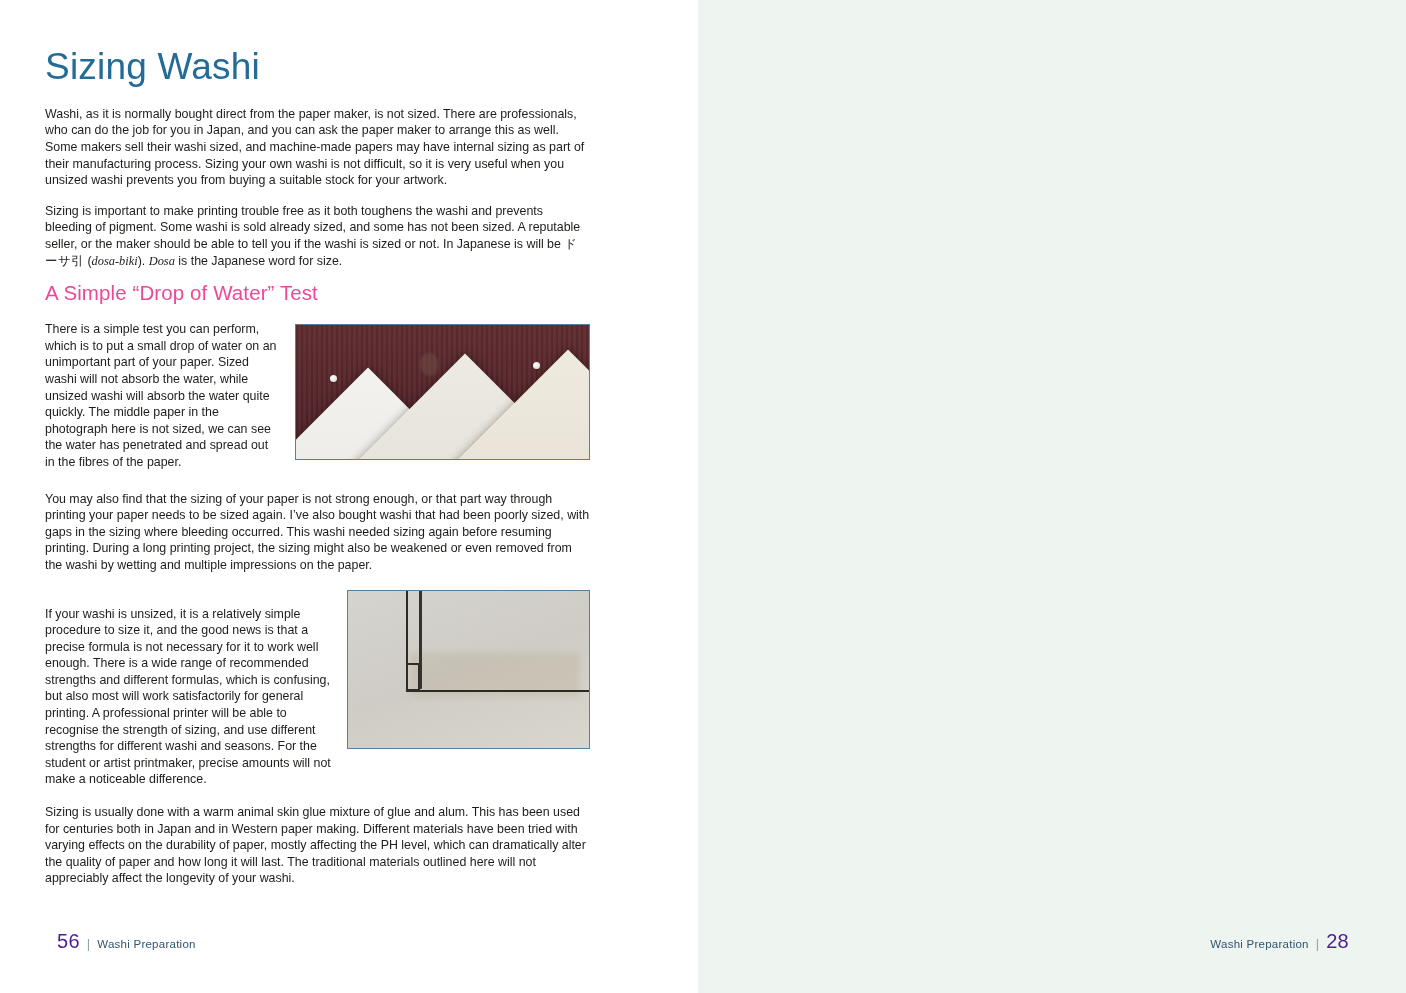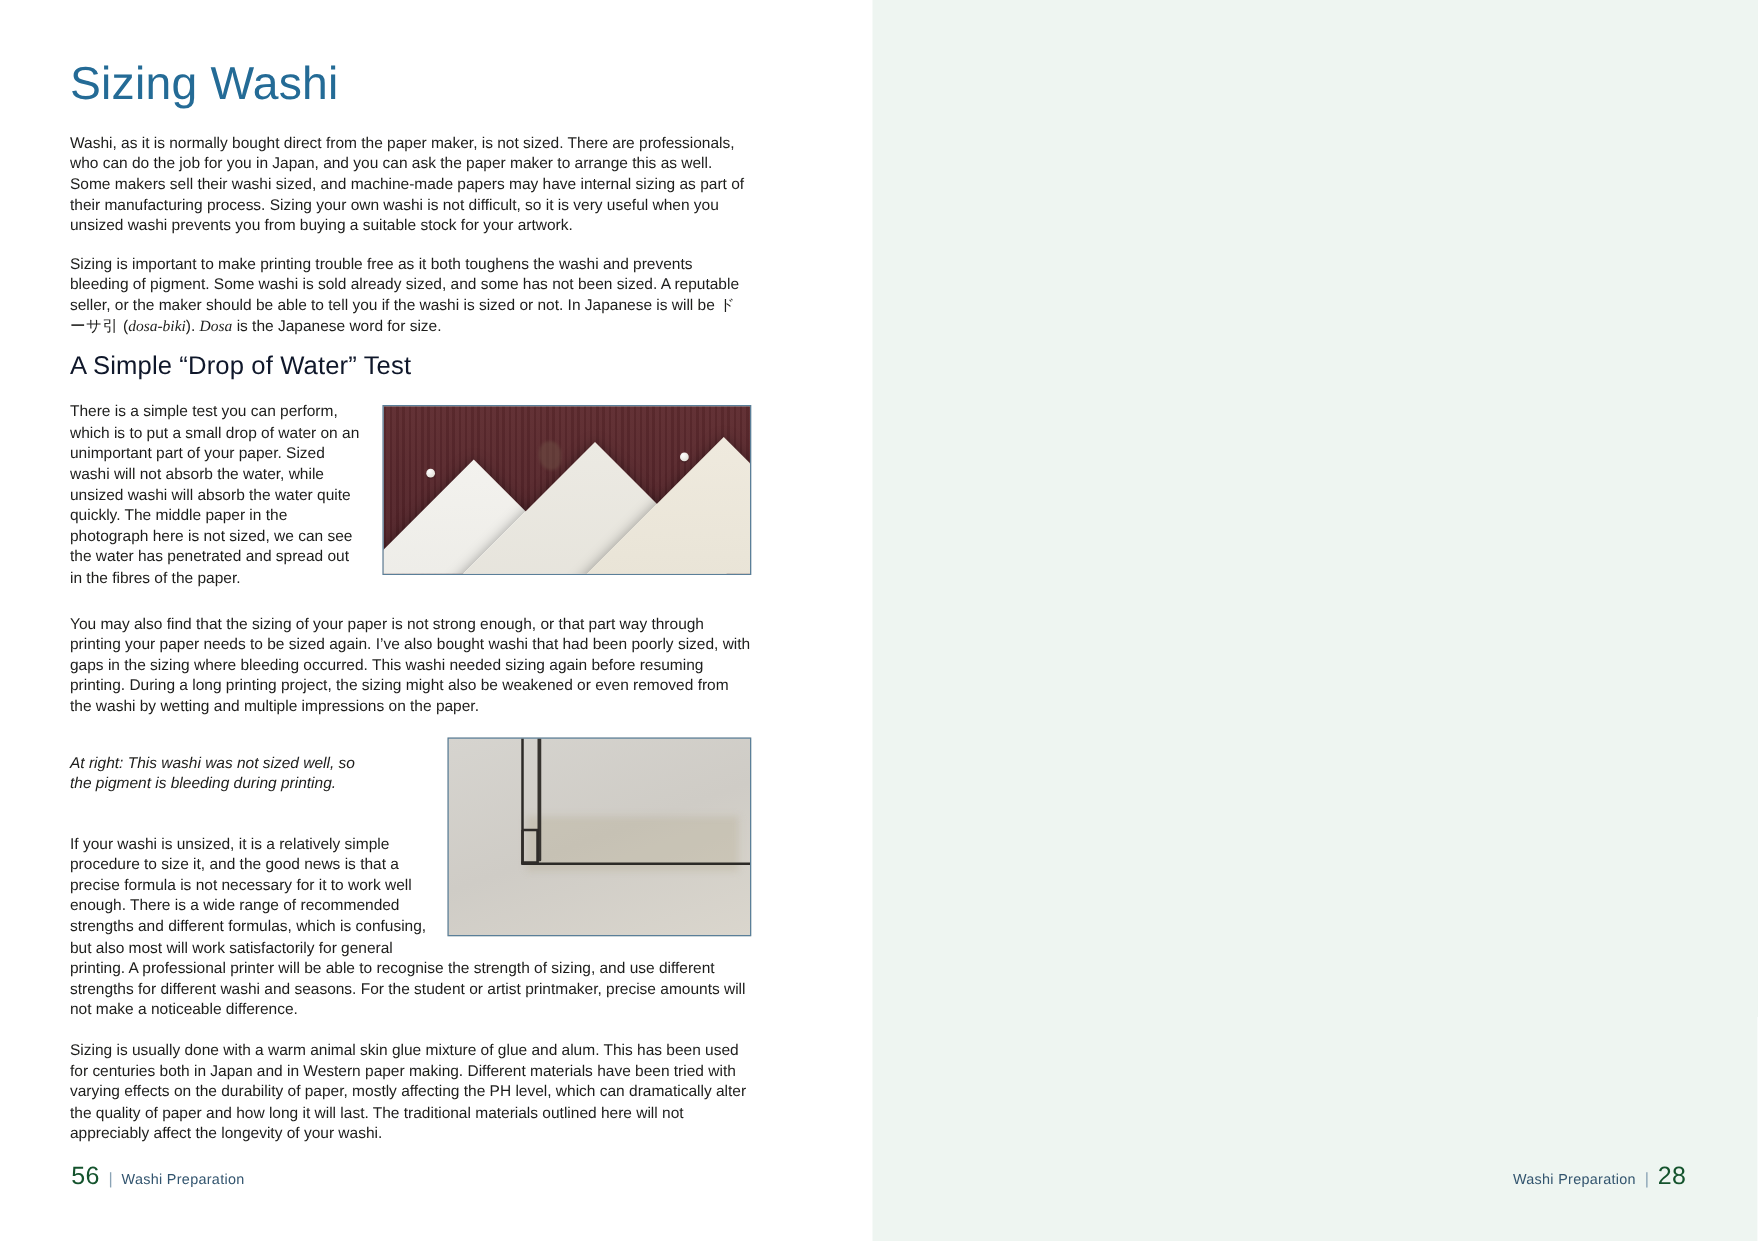--- a/index.html
+++ b/index.html
@@ -37,21 +37,21 @@
   
   .h1 {
     color: #246b96;
     font-size: 37px;
     font-weight: 400;
     letter-spacing: 0.2px;
     line-height: 1.05;
     margin: 0;
   }
   .h2 {
-    color: #0f172a;
+    color: #ec4899;
     font-size: 20.5px;
     font-weight: 400;
     letter-spacing: 0.1px;
     margin: 0;
   }
   p.body {
     color: #1d1d1b;
     font-size: 12.4px;
     line-height: 16.6px;
     margin: 2px 0 14px 0;
@@ -64,21 +64,21 @@
     line-height: 16.6px;
     font-style: italic;
     margin: 0;
   }
   em { font-style: italic; font-family: Liberation Serif, serif; }
   .jp { font-size: 12.4px; letter-spacing: 0.5px; }
 
   
   .left-inner {
     position: absolute;
-    left: 56px;
+    left: 45px;
     top: 48px;
     width: 545px;
   }
   .left-title { margin-bottom: 19px; }
   .block-intro { width: 545px; }
   .h2-drop { margin: 12px 0 16px 0; }
 
   
   .fig-right-1 {
     float: right;
@@ -194,21 +194,21 @@
     font-size: 12px;
     color: #3b5a72;
     display: flex;
     align-items: baseline;
     gap: 7px;
   }
   .footer-left { left: 57px; }
   .footer-right { right: 57px; }
   .folio {
     font-size: 20px;
-    color: #14532d;
+    color: #4c1d95;
     letter-spacing: 0.3px;
   }
   .footer-sep { color: #8aa3b5; font-size: 13px; }
   .footer-label {
     font-size: 11.5px;
     color: #32546e;
     letter-spacing: 0.25px;
   }
 </style>
 </head>
@@ -254,21 +254,20 @@
           <div class="bg"></div>
           <div class="bleed-haze"></div>
           <div class="ink-v"></div>
           <div class="ink-v2"></div>
           <div class="ink-h"></div>
           <div class="ink-box"></div>
           <div class="ink-tick"></div>
         </div>
       </div>
 
-      <p class="caption" style="width:247px; margin-top:28px;">At right: This washi was not sized well, so the pigment is bleeding during printing.</p>
 
       <p class="body" style="width:247px; margin-top:32px;"></p>
 
       <p class="body" style="margin-top:0;">If your washi is unsized, it is a relatively simple procedure to size it, and the good news is that a precise formula is not necessary for it to work well enough. There is a wide range of recommended strengths and different formulas, which is confusing, but also most will work satisfactorily for general printing. A professional printer will be able to recognise the strength of sizing, and use different strengths for different washi and seasons. For the student or artist printmaker, precise amounts will not make a noticeable difference.</p>
 
       <div class="clear"></div>
 
       <p class="body">Sizing is usually done with a warm animal skin glue mixture of glue and alum. This has been used for centuries both in Japan and in Western paper making. Different materials have been tried with varying effects on the durability of paper, mostly affecting the PH level, which can dramatically alter the quality of paper and how long it will last. The traditional materials outlined here will not appreciably affect the longevity of your washi.</p>
 
     </div>

